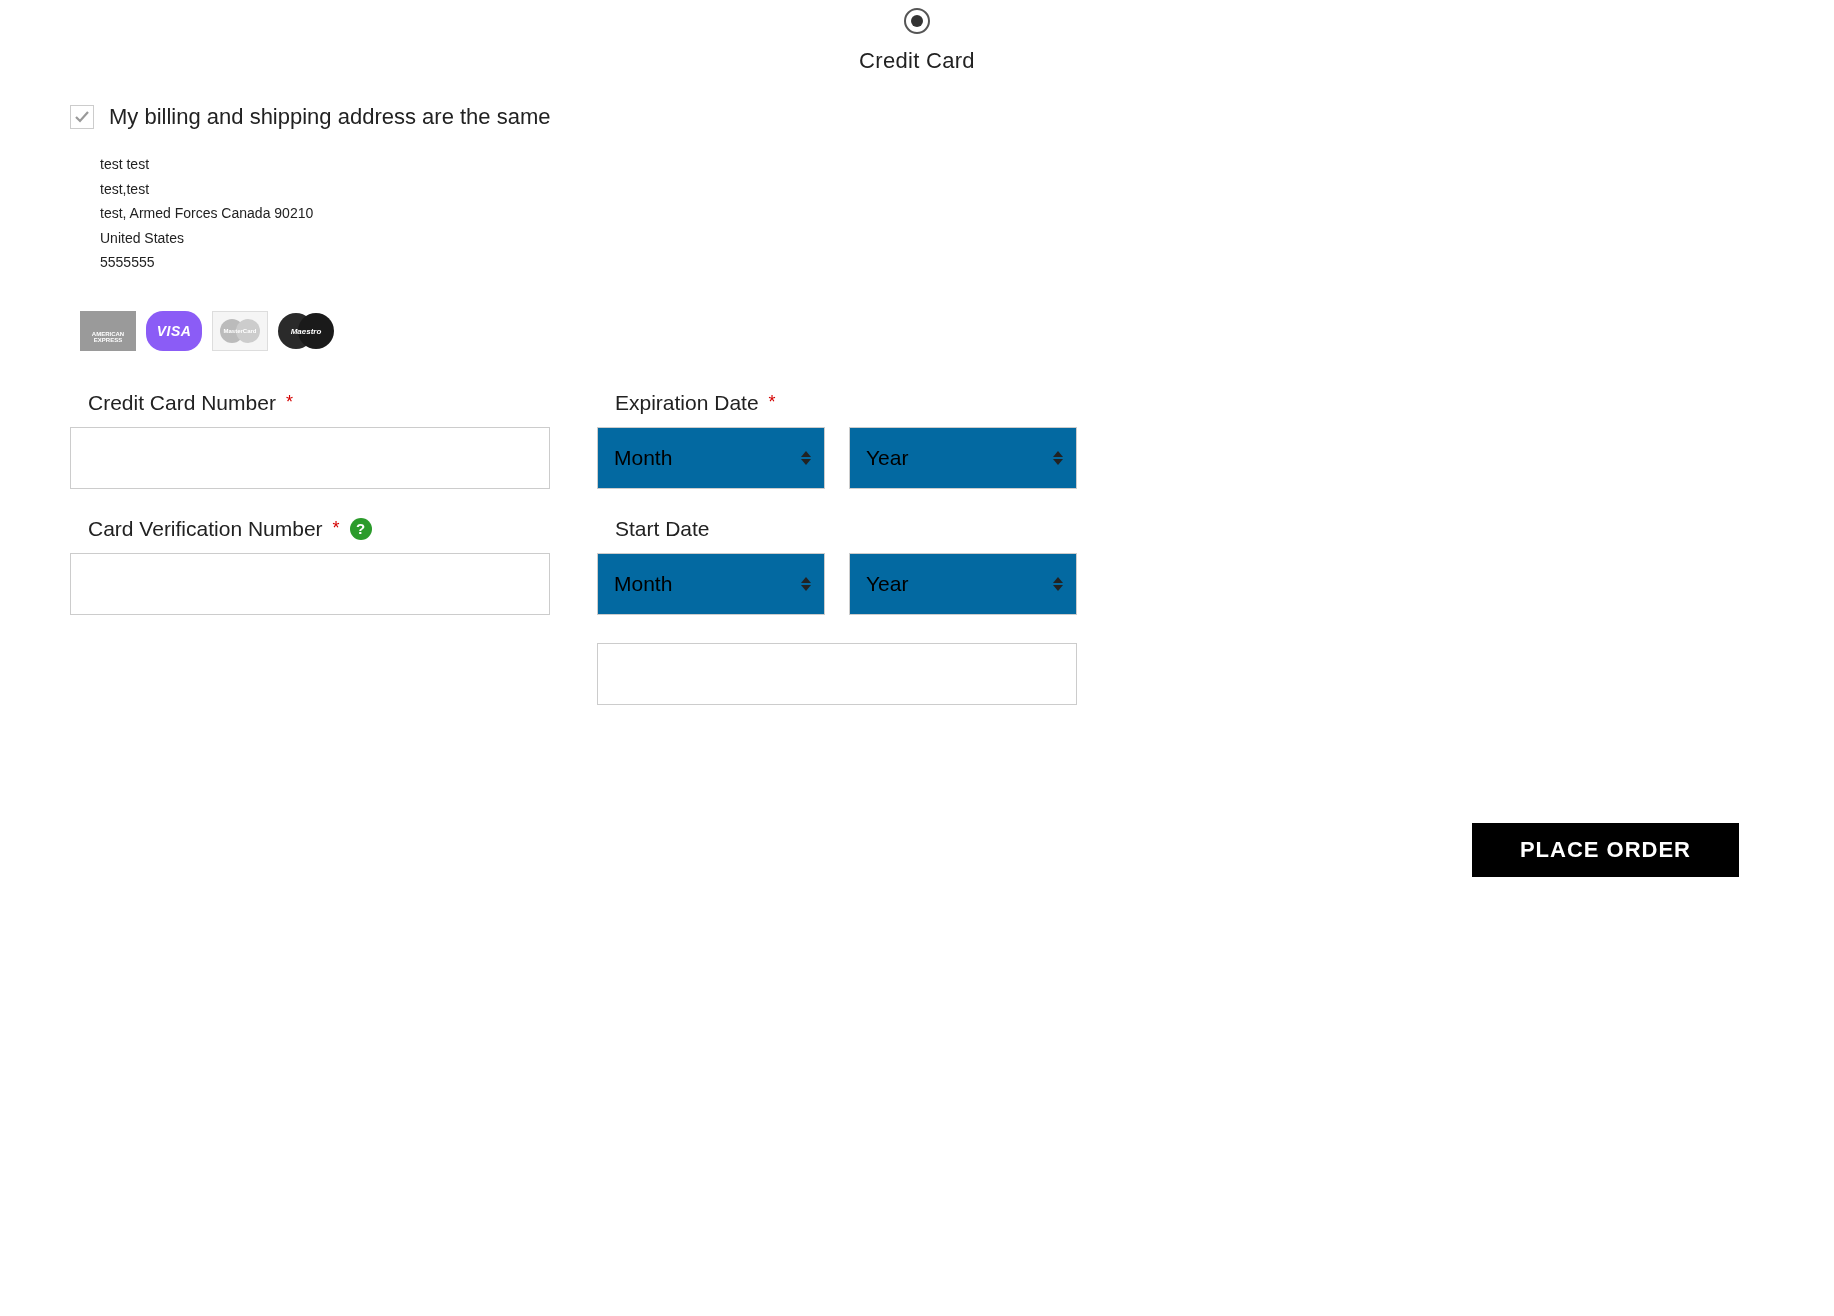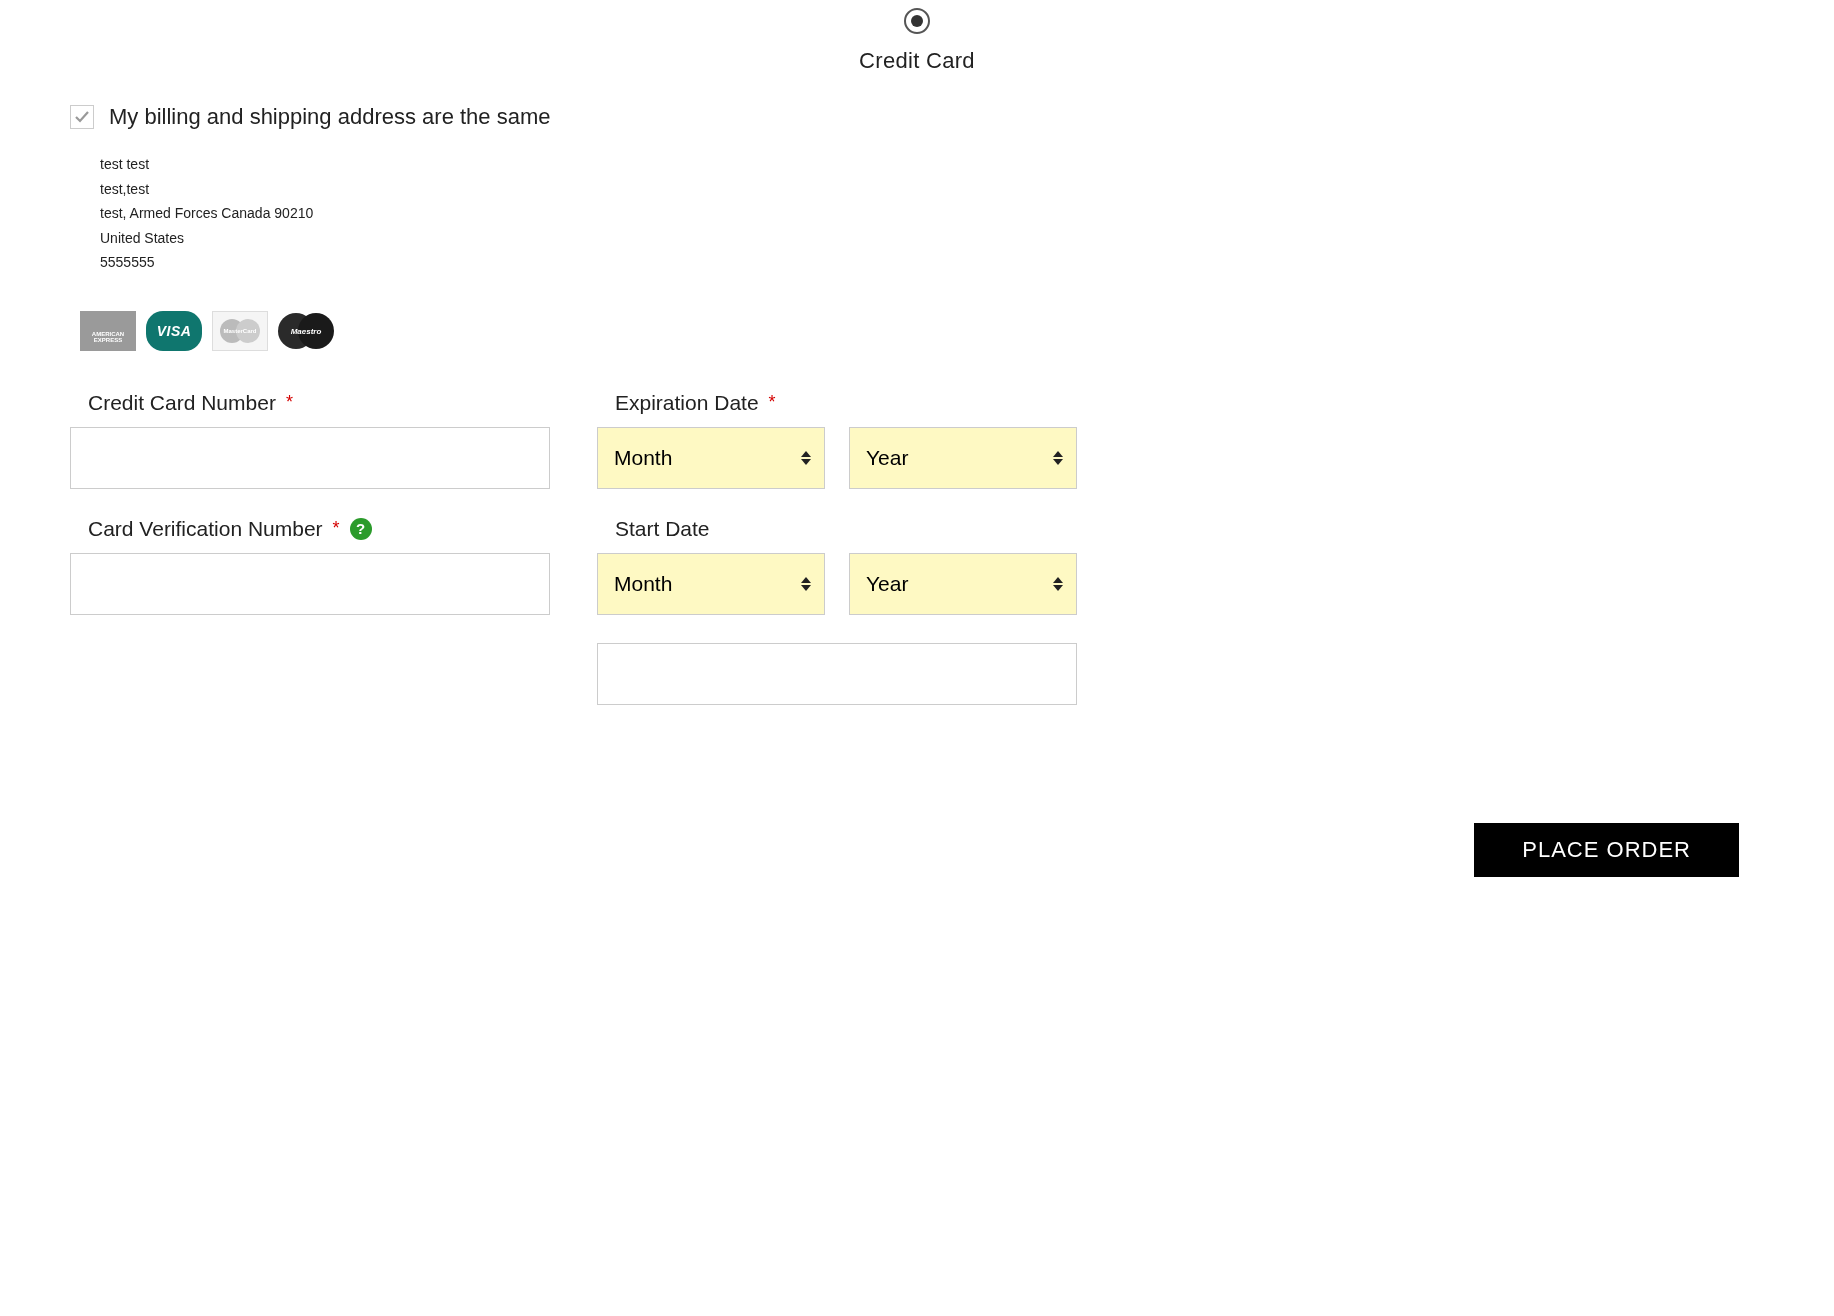--- a/index.html
+++ b/index.html
@@ -98,21 +98,21 @@
     .amex-text {
       font-size: 6px;
       line-height: 1;
       text-align: center;
       position: relative;
       top: 6px;
       color: #fff;
       font-weight: bold;
     }
     .card-visa {
-      background: #0f766e;
+      background: #8b5cf6;
       border-radius: 17px;
     }
     .card-visa span {
       font-size: 14px;
       font-style: italic;
       font-weight: 900;
       letter-spacing: 0.5px;
     }
     .card-mc {
       background: #f5f5f5;
@@ -221,21 +221,21 @@
     .select-wrapper {
       position: relative;
       flex: 1;
     }
     .select-input {
       width: 100%;
       height: 62px;
       border: 1px solid #ccc;
       font-size: 21px;
       padding: 0 44px 0 16px;
-      background: #fef9c3;
+      background: #0369a1;
       appearance: none;
       -webkit-appearance: none;
       cursor: pointer;
     }
     .select-arrows {
       position: absolute;
       right: 14px;
       top: 50%;
       transform: translateY(-50%);
       pointer-events: none;
@@ -258,21 +258,21 @@
       padding-right: 75px;
     }
     .place-order {
       background: #000;
       color: #fff;
       border: none;
       font-size: 22px;
       letter-spacing: 1px;
       padding: 14px 48px;
       cursor: pointer;
-      font-weight: 400;
+      font-weight: 700;
     }
   </style>
 </head>
 <body>
 
 <div class="radio-row">
   <span class="radio-outer">
     <span class="radio-inner"></span>
   </span>
   <span class="radio-label">Credit Card</span>

